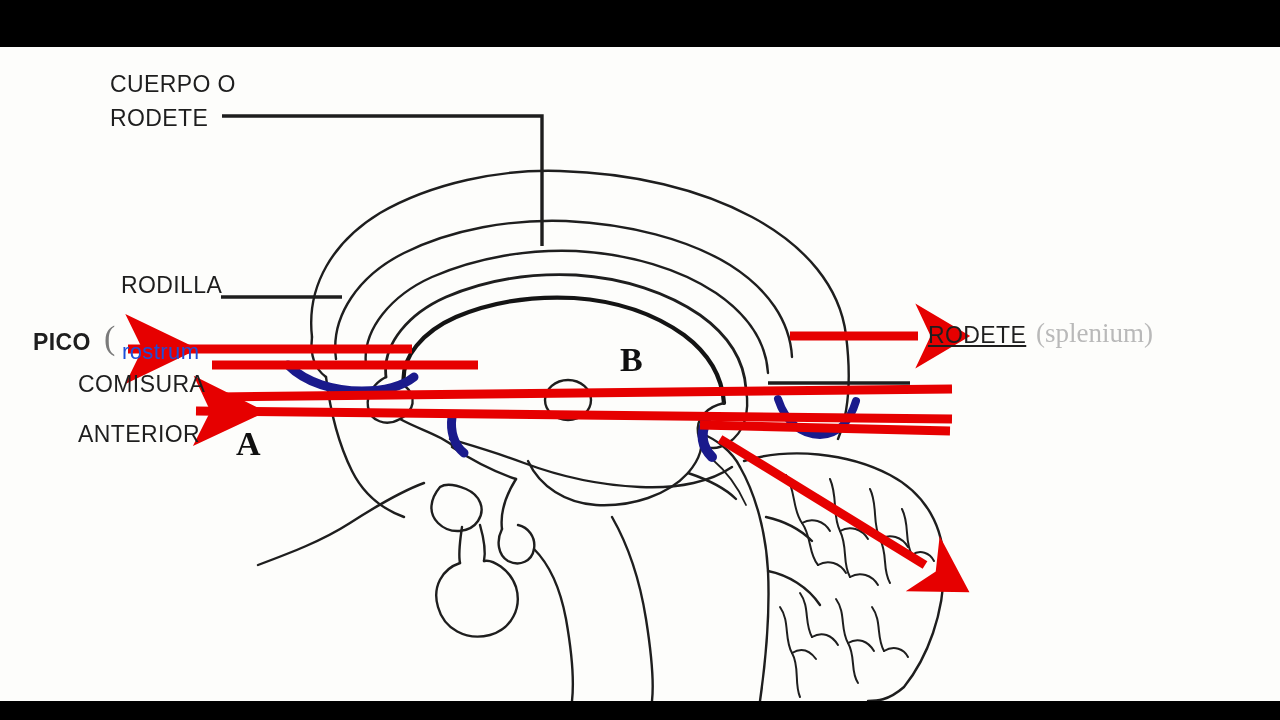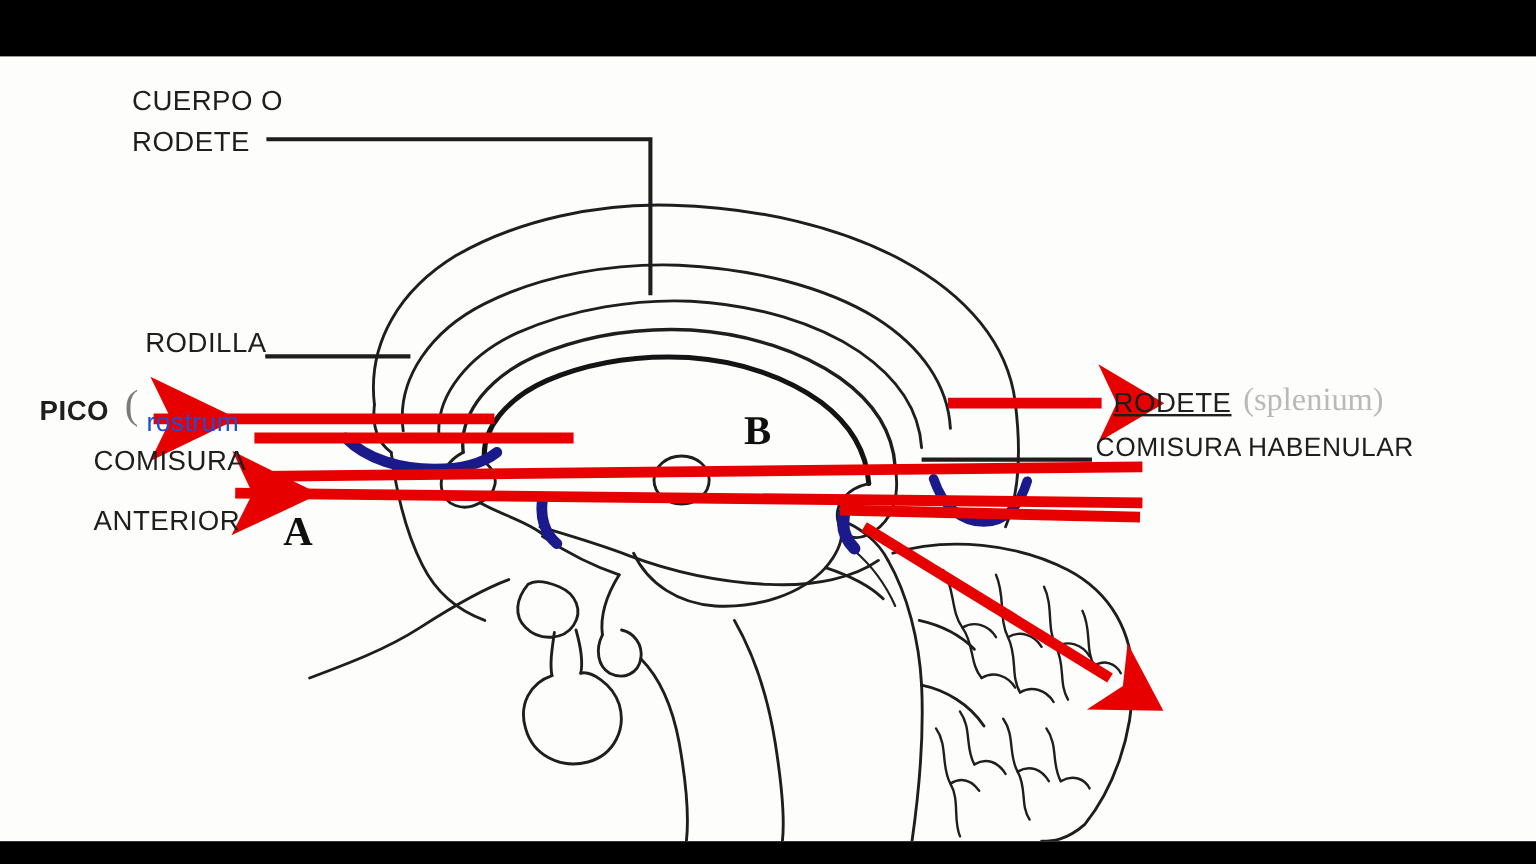--- a/index.html
+++ b/index.html
@@ -174,21 +174,20 @@
     <div class="lbl" style="left:33px;top:280px;font-weight:bold;">PICO</div>
     <div class="paren" style="left:104px;top:272px;">(</div>
     <div class="faded" style="left:122px;top:292px;">rostrum</div>
 
     <div class="lbl" style="left:78px;top:322px;text-align:center;">COMISURA</div>
     <div class="lbl" style="left:78px;top:372px;">ANTERIOR</div>
 
     <div class="lbl" style="left:928px;top:273px;text-decoration:underline;">RODETE</div>
     <div class="ital" style="left:1036px;top:271px;">(splenium)</div>
 
-    <div class="lbl small" style="left:913px;top:311px;">COMISURA HABENULAR</div>
 
 
 
     <div class="letter" style="left:236px;top:378px;">A</div>
     <div class="letter" style="left:620px;top:294px;">B</div>
 
   </div>
 </div>
 
 </body></html>

